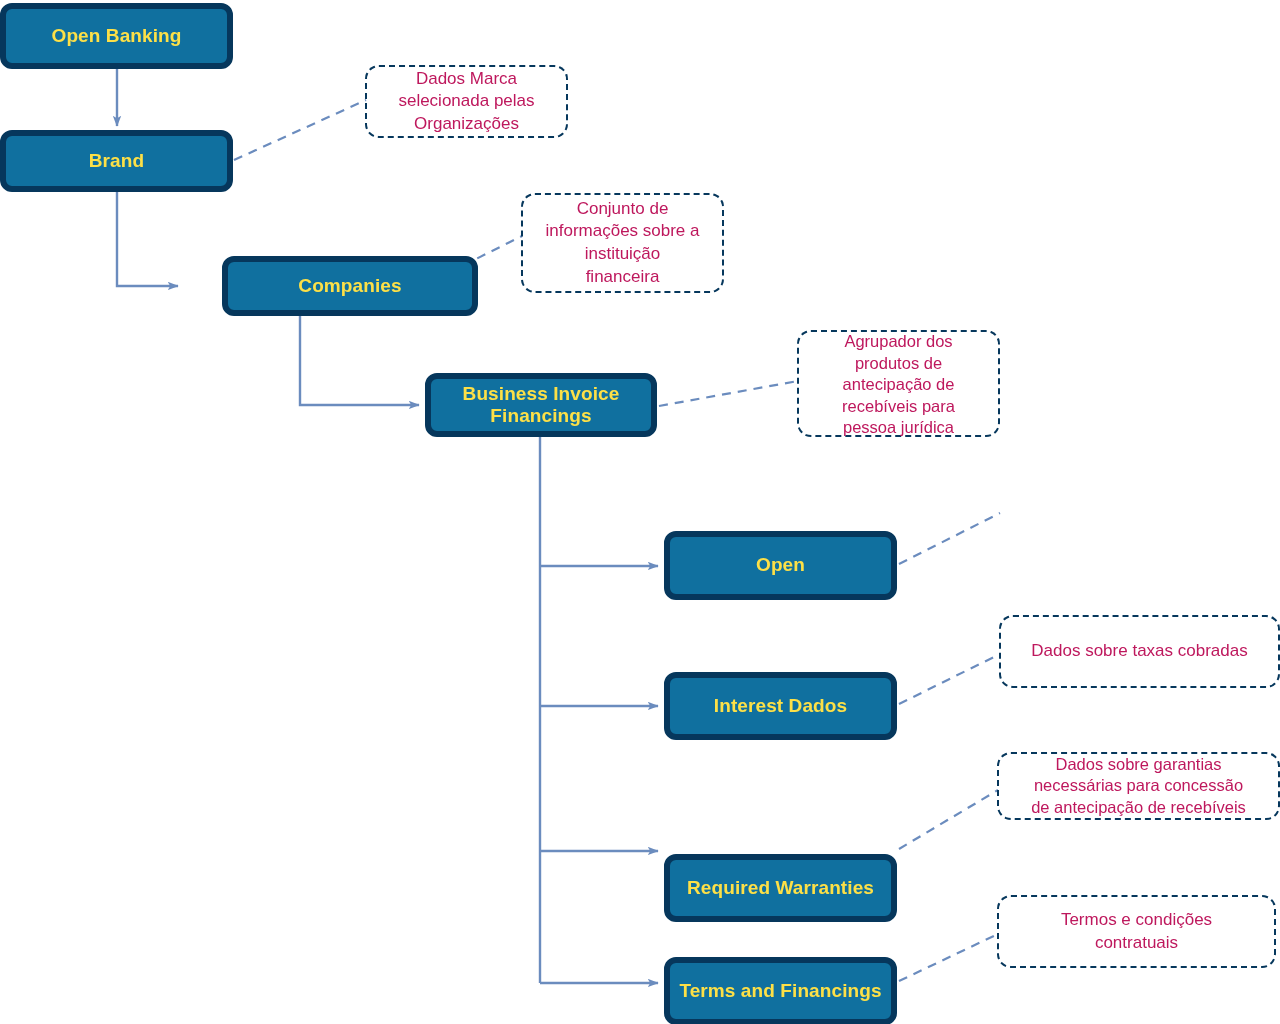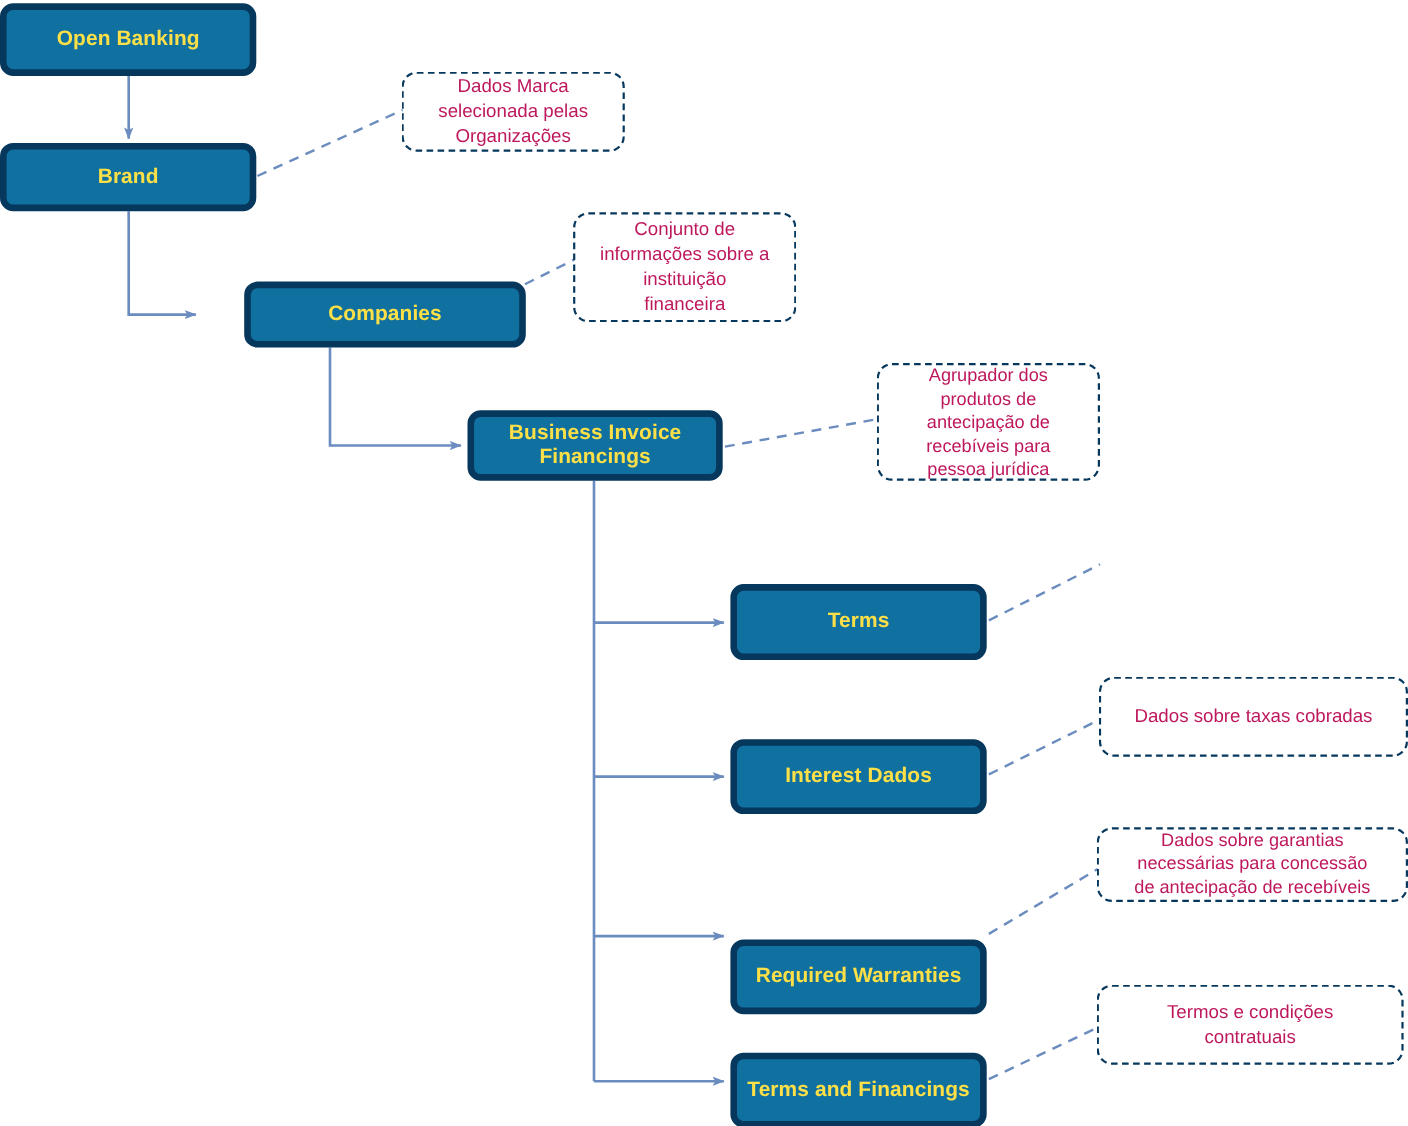--- a/index.html
+++ b/index.html
@@ -123,21 +123,21 @@
   <div class="node" style="left:184px; top:256px; width:256px; height:60px;margin-left:38px;">
     <span class="node-label">Companies</span>
   </div>
 
   <div class="node" style="left:425px; top:373px; width:232px; height:64px;">
     <span class="node-label">Business Invoice
 Financings</span>
   </div>
 
   <div class="node" style="left:664px; top:531px; width:233px; height:69px;">
-    <span class="node-label">Terms</span>
+    <span class="node-label">Open</span>
   </div>
 
   <div class="node" style="left:664px; top:672px; width:233px; height:68px;">
     <span class="node-label">Interest Dados</span>
   </div>
 
   <div class="node" style="left:664px; top:817px; width:233px; height:68px;margin-top:37px;">
     <span class="node-label">Required Warranties</span>
   </div>
 

